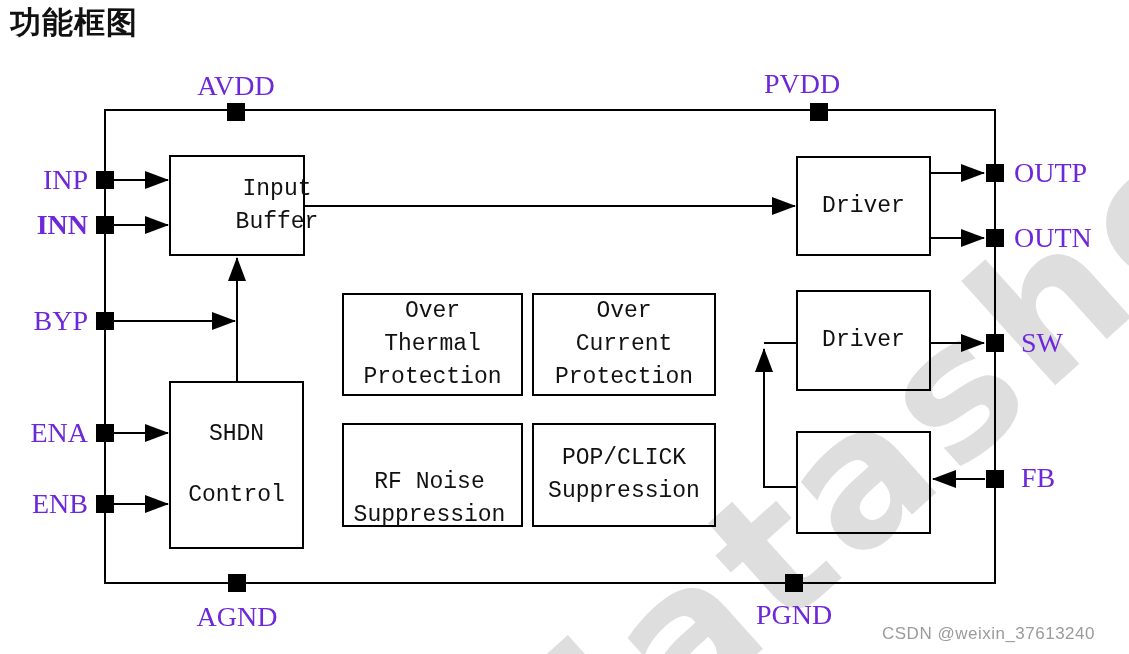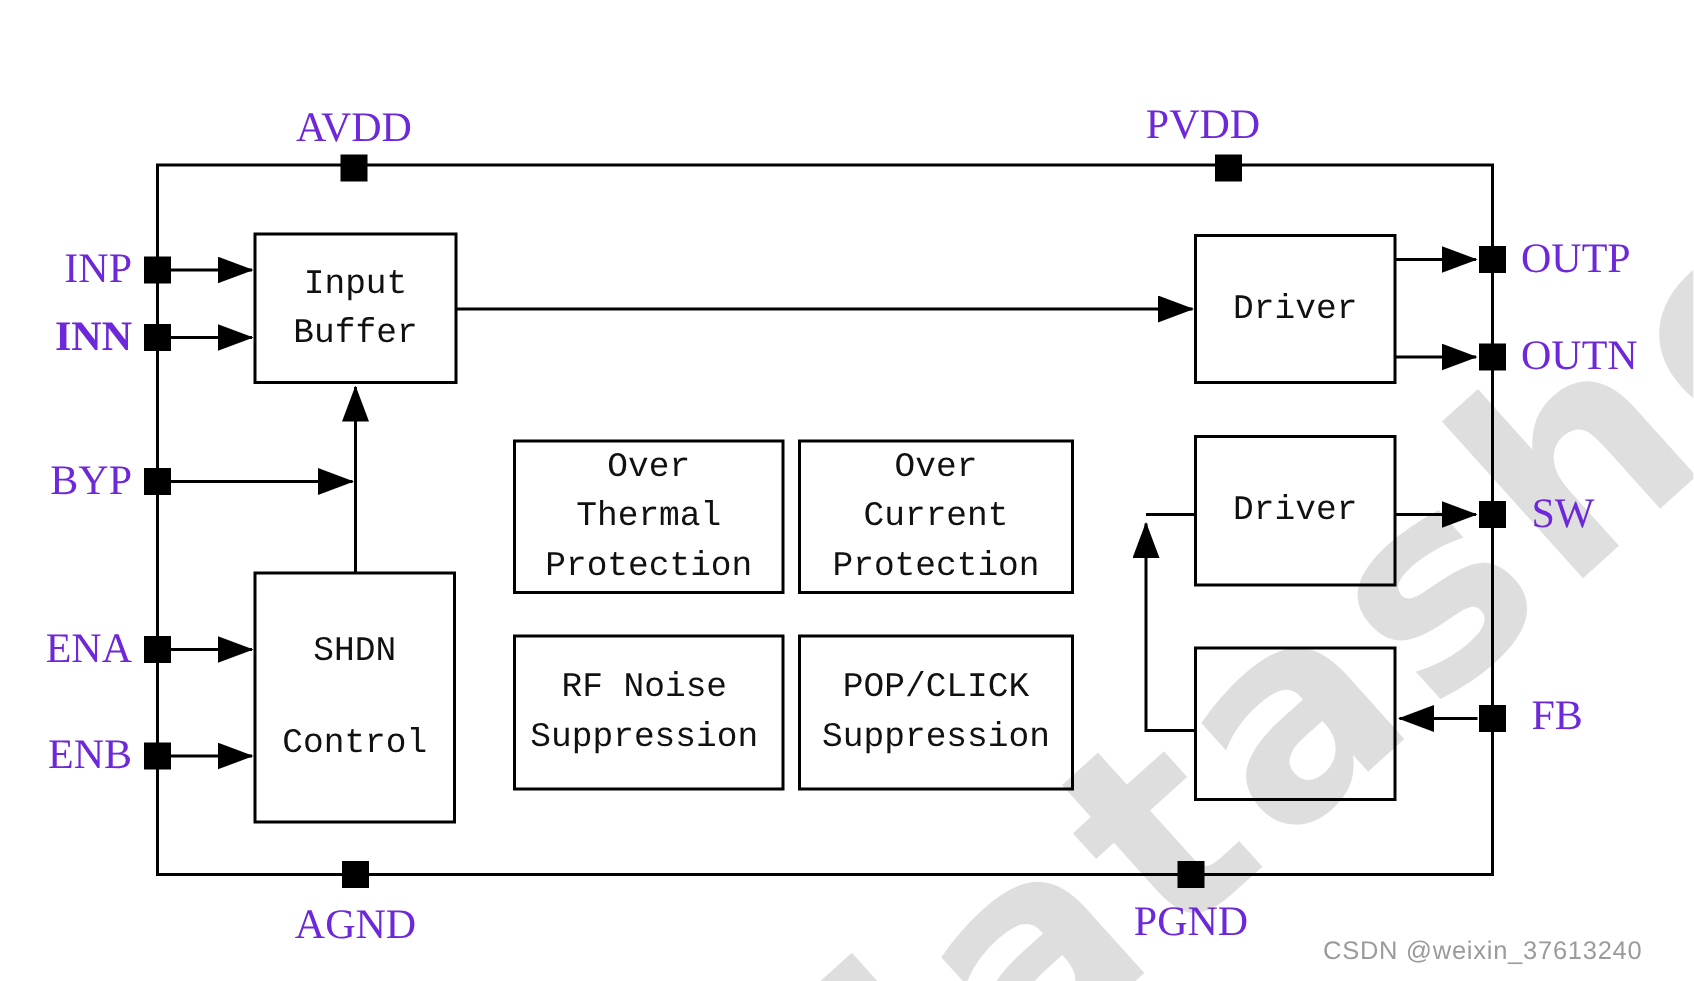--- a/index.html
+++ b/index.html
@@ -38,20 +38,21 @@
     font-size:17px;color:#9b9b9b;letter-spacing:.5px;
   }
 </style>
 </head>
 <body>
 
 <div class="stage">
 
   <div class="watermark">datasheet</div>
 
+  <h1 class="title">功能框图</h1>
 
   <svg class="diagram" width="1129" height="654" viewBox="0 0 1129 654">
     <defs>
       <marker id="arr" viewBox="0 0 24 18" refX="23" refY="9" markerWidth="24" markerHeight="18" markerUnits="userSpaceOnUse" orient="auto">
         <path d="M0,0 L24,9 L0,18 Z" fill="#000"></path>
       </marker>
     </defs>
 
     <rect x="105" y="110" width="890" height="473" fill="none" stroke="#000" stroke-width="2"></rect>
 
@@ -87,39 +88,39 @@
     <rect x="96" y="424" width="18" height="18" fill="#000"></rect>
     <rect x="96" y="495" width="18" height="18" fill="#000"></rect>
     <rect x="228" y="574" width="18" height="18" fill="#000"></rect>
     <rect x="785" y="574" width="18" height="18" fill="#000"></rect>
     <rect x="986" y="164" width="18" height="18" fill="#000"></rect>
     <rect x="986" y="229" width="18" height="18" fill="#000"></rect>
     <rect x="986" y="334" width="18" height="18" fill="#000"></rect>
     <rect x="986" y="470" width="18" height="18" fill="#000"></rect>
   </svg>
 
-  <div class="blk" style="left:170px;top:156px;width:134px;height:99px;">
+  <div class="blk" style="left:170px;top:156px;width:134px;height:99px;padding-left:40px;">
     <span>Input</span>
     <span>Buffer</span>
   </div>
   <div class="blk" style="left:170px;top:382px;width:133px;height:166px;gap:28px;">
     <span>SHDN</span>
     <span>Control</span>
   </div>
   <div class="blk" style="left:343px;top:294px;width:179px;height:101px;">
     <span>Over</span>
     <span>Thermal</span>
     <span>Protection</span>
   </div>
   <div class="blk" style="left:533px;top:294px;width:182px;height:101px;">
     <span>Over</span>
     <span>Current</span>
     <span>Protection</span>
   </div>
-  <div class="blk" style="left:343px;top:424px;width:173px;height:102px;">
+  <div class="blk" style="left:343px;top:448px;width:173px;height:102px;">
     <span>RF Noise</span>
     <span>Suppression</span>
   </div>
   <div class="blk" style="left:533px;top:424px;width:182px;height:102px;">
     <span>POP/CLICK</span>
     <span>Suppression</span>
   </div>
   <div class="blk" style="left:797px;top:157px;width:133px;height:98px;">
     <span>Driver</span>
   </div>

